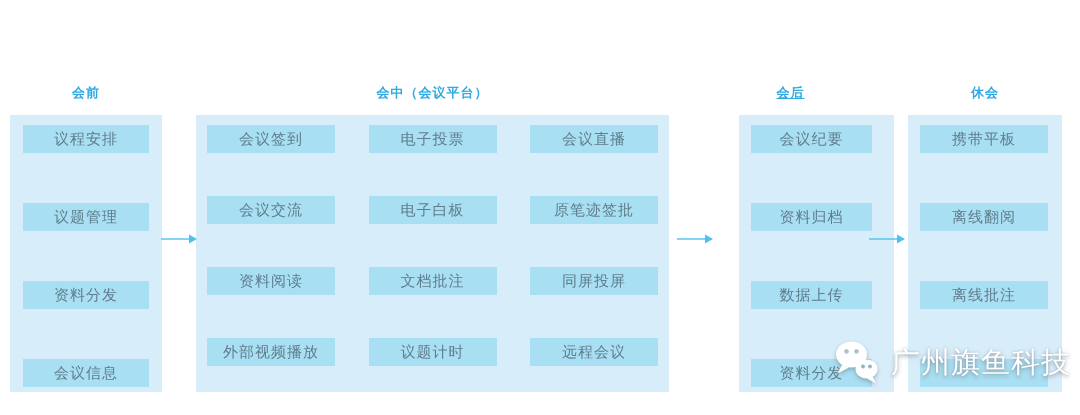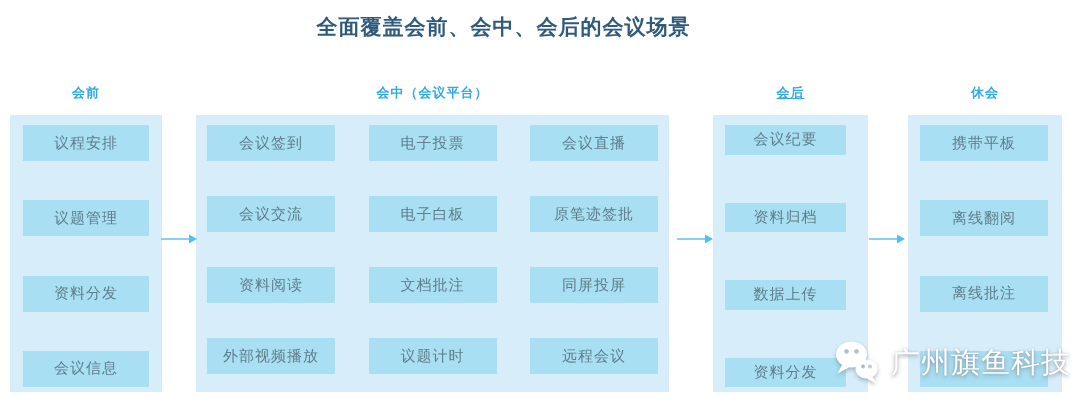--- a/index.html
+++ b/index.html
@@ -32,39 +32,39 @@
 
   .panel{
     position:absolute;top:115px;height:277px;
     background:#d7eefa;
     box-sizing:border-box;
     display:flex;flex-direction:column;
     justify-content:space-between;
     padding:10px 13px 5px 13px;
   }
   .panel-0{left:10px;width:152px;}
-  .panel-2{left:713px;width:155px;padding:10px 22px 5px 12px;gap:48px;}
+  .panel-2{left:739px;width:155px;padding:10px 22px 5px 12px;gap:48px;}
   .panel-3{left:908px;width:154px;padding:10px 14px 5px 12px;}
 
   .panel-grid{
     position:absolute;top:115px;height:277px;
     left:196px;width:473px;
     background:#d7eefa;
     box-sizing:border-box;
     padding:10px 11px 8px 11px;
     display:grid;
     grid-template-columns:repeat(3,128px);
     grid-template-rows:repeat(4,46px);
     justify-content:space-between;
     align-content:space-between;
     text-align:right;
   }
   .box{
     background:#a8dff2;
-    height:36px;
+    height:28px;
     display:flex;align-items:center;justify-content:center;
     font-size:15px;
     color:#5f7d8c;
     letter-spacing:1px;
     white-space:nowrap;
   }
   .panel .box{width:100%;}
 
   .arrow{position:absolute;width:38px;height:12px;}
   .arr-0{left:161px;top:233px;}
@@ -87,21 +87,20 @@
   .wm-icon{
     filter:drop-shadow(0 2px 2px rgba(110,122,134,0.55));
     flex:0 0 auto;
   }
 </style>
 </head>
 <body>
 
 <div class="canvas">
 
-  <h1 class="title">全面覆盖会前、会中、会后的会议场景</h1>
 
   <div class="col-header hdr-0">会前</div>
   <div class="col-header hdr-1">会中（会议平台）</div>
   <div class="col-header hdr-2">会后</div>
   <div class="col-header hdr-3">休会</div>
 
   <section class="panel panel-0">
     <div class="box">议程安排</div>
     <div class="box">议题管理</div>
     <div class="box">资料分发</div>

